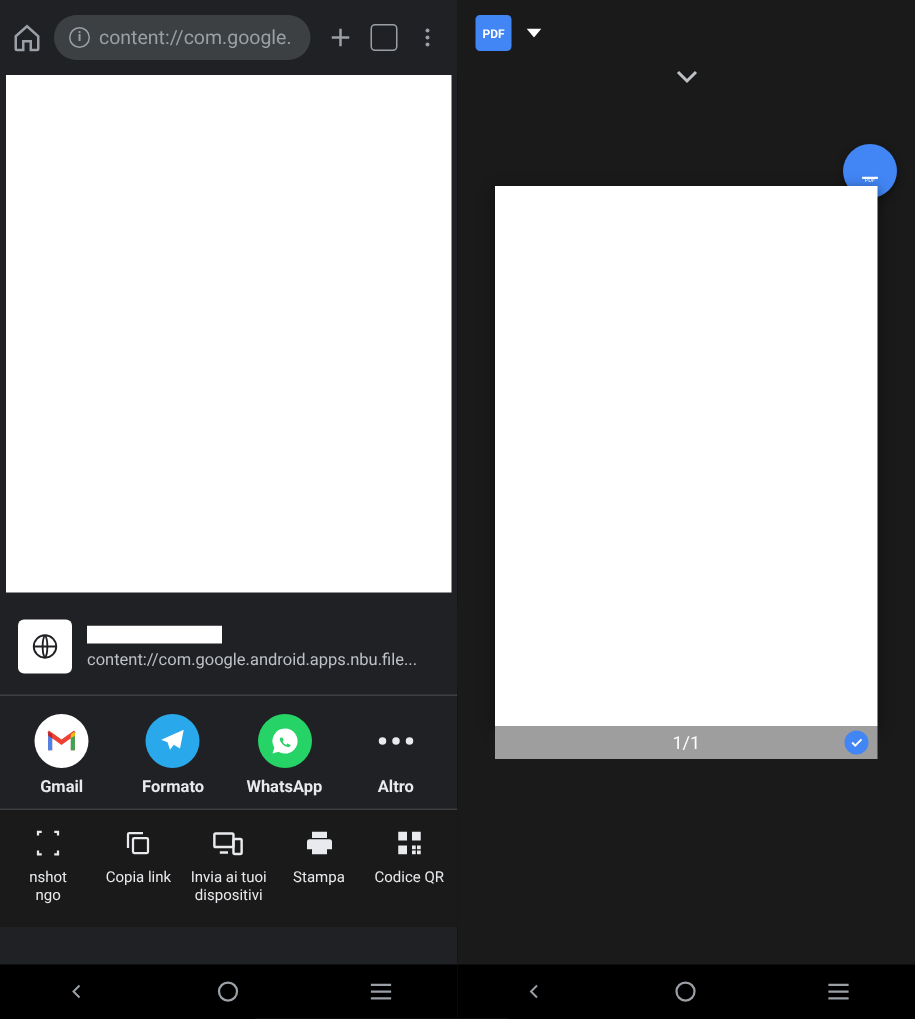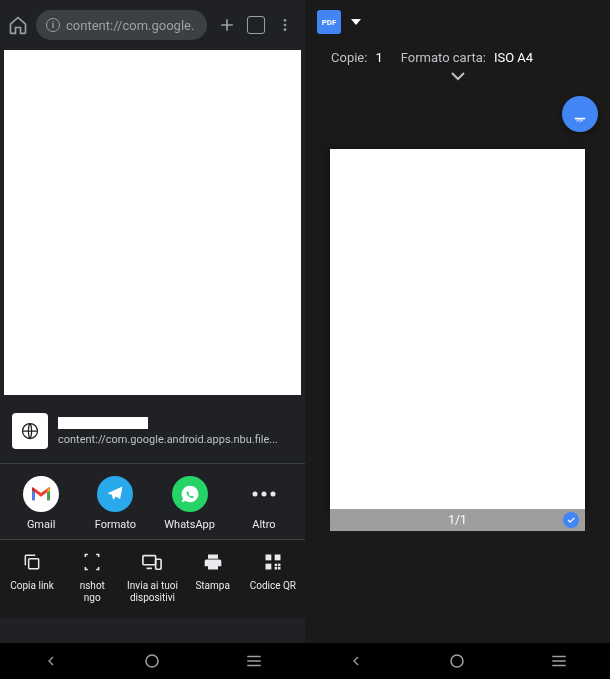--- a/index.html
+++ b/index.html
@@ -21,21 +21,21 @@
 
 
 .share-header { display: flex; align-items: center; padding: 10px 12px; gap: 10px; background: #202124; margin-top: 8px; }
 .share-thumb { width: 36px; height: 36px; background: #fff; border-radius: 4px; display: flex; align-items: center; justify-content: center; }
 .globe { width: 20px; height: 20px; }
 .share-info { flex: 1; overflow: hidden; }
 .share-title-redact { width: 90px; height: 12px; background: #fff; margin-bottom: 4px; }
 .share-url { color: #bdc1c6; font-size: 11px; white-space: nowrap; overflow: hidden; text-overflow: ellipsis; }
 .share-divider { height: 1px; background: #3c4043; margin: 4px 0; }
 
-.share-apps { display: flex; justify-content: space-around; padding: 8px 4px; }
+.share-apps { display: flex; justify-content: space-around; padding: 8px 4px; font-weight: bold; }
 .share-app { display: flex; flex-direction: column; align-items: center; gap: 6px; width: 62px; }
 .app-icon { width: 36px; height: 36px; border-radius: 50%; display: flex; align-items: center; justify-content: center; }
 .gmail { background: #fff; }
 .telegram { background: #29a9eb; }
 .whatsapp { background: #25d366; }
 .altro { background: transparent; }
 .app-label { color: #e8eaed; font-size: 11px; text-align: center; }
 
 .share-actions { display: flex; justify-content: space-around; padding: 10px 2px 14px; border-top: 1px solid #3c4043; background: #1a1a1a; }
 .action-item { display: flex; flex-direction: column; align-items: center; gap: 6px; width: 60px; }
@@ -147,33 +147,33 @@
           </svg>
       </div>
       <span class="app-label">Altro</span>
     </div>
   </div>
 
   <div class="share-actions">
     <div class="action-item">
       <div class="action-icon">
         <svg width="20" height="20" viewBox="0 0 24 24" fill="none" stroke="#e8eaed" stroke-width="1.8">
+            <path d="M7 3H4v3M17 3h3v3M7 21H4v-3M17 21h3v-3"></path>
+          </svg>
+      </div>
+      <span class="action-label">nshot<br>ngo</span>
+    </div>
+    <div class="action-item">
+      <div class="action-icon">
+        <svg width="20" height="20" viewBox="0 0 24 24" fill="none" stroke="#e8eaed" stroke-width="1.8">
             <rect x="8" y="8" width="12" height="12" rx="1"></rect>
             <path d="M4 16V5a1 1 0 0 1 1-1h11"></path>
           </svg>
       </div>
       <span class="action-label">Copia link</span>
-    </div>
-    <div class="action-item">
-      <div class="action-icon">
-        <svg width="20" height="20" viewBox="0 0 24 24" fill="none" stroke="#e8eaed" stroke-width="1.8">
-            <path d="M7 3H4v3M17 3h3v3M7 21H4v-3M17 21h3v-3"></path>
-          </svg>
-      </div>
-      <span class="action-label">nshot<br>ngo</span>
     </div>
     <div class="action-item">
       <div class="action-icon">
         <svg width="22" height="20" viewBox="0 0 24 22" fill="none" stroke="#e8eaed" stroke-width="1.8">
             <rect x="2" y="4" width="14" height="10" rx="1"></rect>
             <path d="M6 18h6"></path>
             <rect x="16" y="8" width="6" height="11" rx="1"></rect>
           </svg>
       </div>
       <span class="action-label">Invia ai tuoi<br>dispositivi</span>
@@ -225,24 +225,20 @@
 
   <div class="pdf-header">
     <div class="pdf-badge">PDF</div>
     <div>
       <svg width="10" height="6" viewBox="0 0 10 6" fill="#fff">
           <path d="M0 0l5 6 5-6z"></path>
         </svg>
     </div>
   </div>
 
-  <div class="pdf-settings">
-    <span><span>Copie:</span><span class="val">1</span></span>
-    <span><span>Formato carta:</span><span class="val">ISO A4</span></span>
-  </div>
 
   <div class="expand-row">
     <svg width="16" height="10" viewBox="0 0 16 10" fill="none" stroke="#bdc1c6" stroke-width="2">
         <path d="M2 2l6 6 6-6"></path>
       </svg>
   </div>
 
   <div class="fab">
     <svg width="18" height="18" viewBox="0 0 24 24" fill="#fff">
         <path d="M12 3v10m0 0l-4-4m4 4l4-4"></path>

